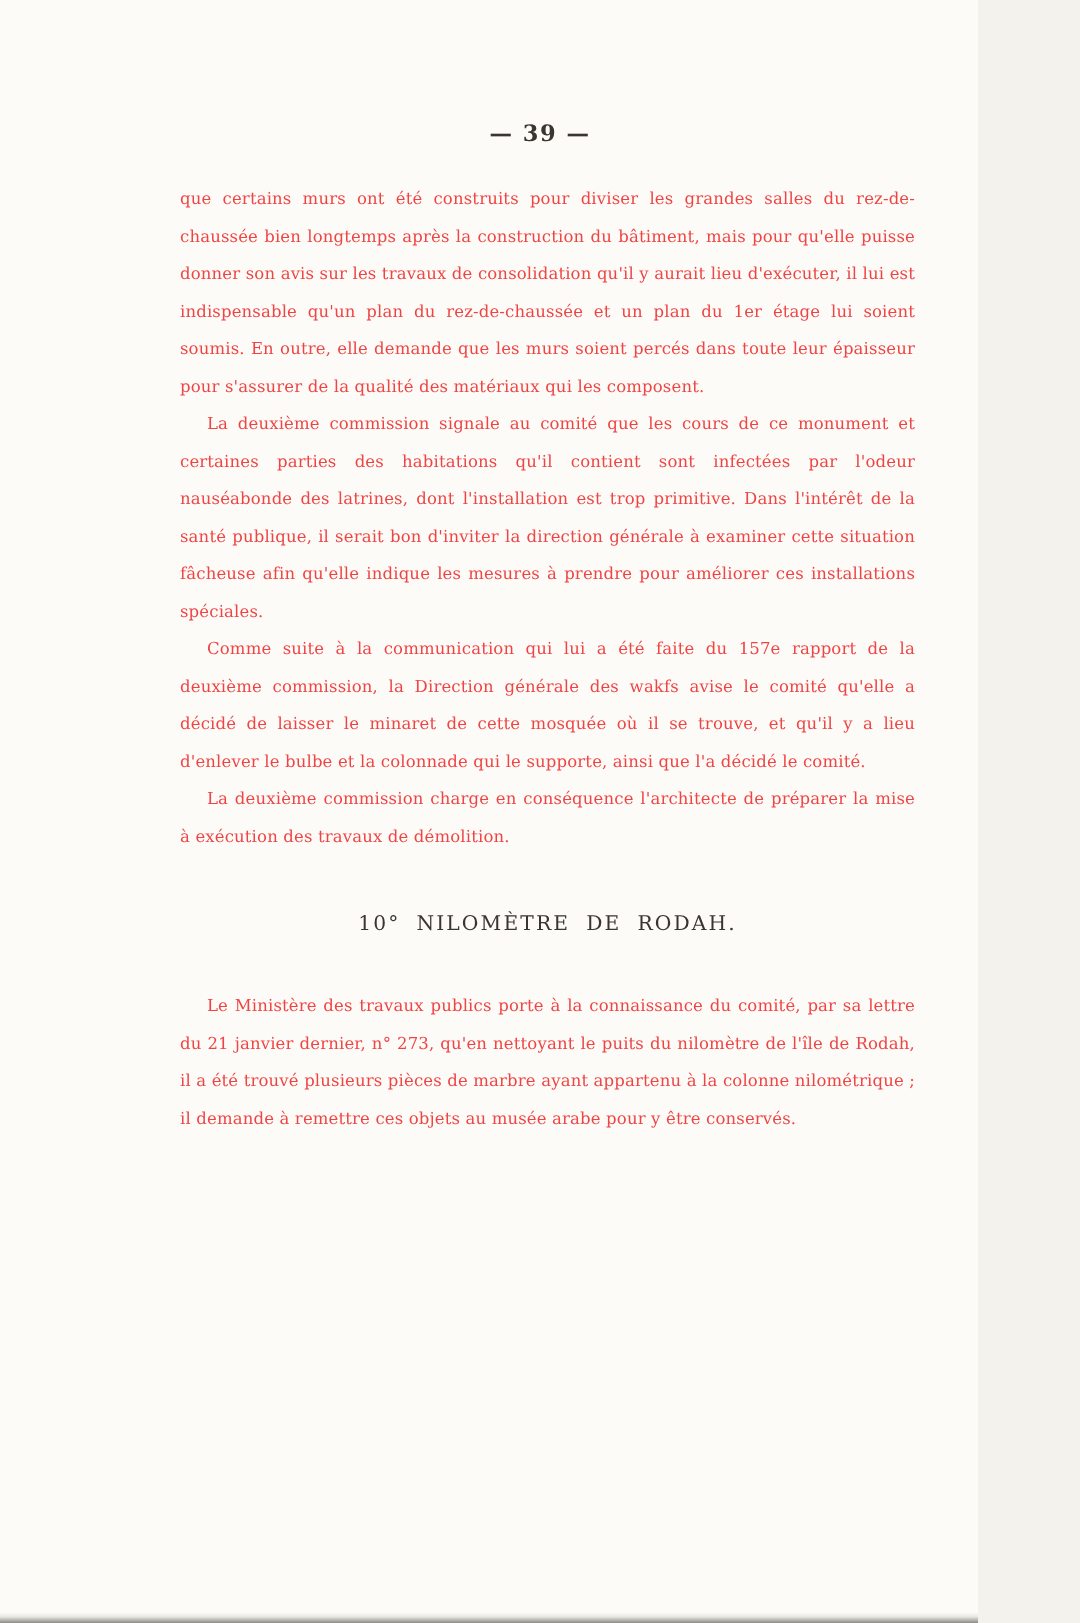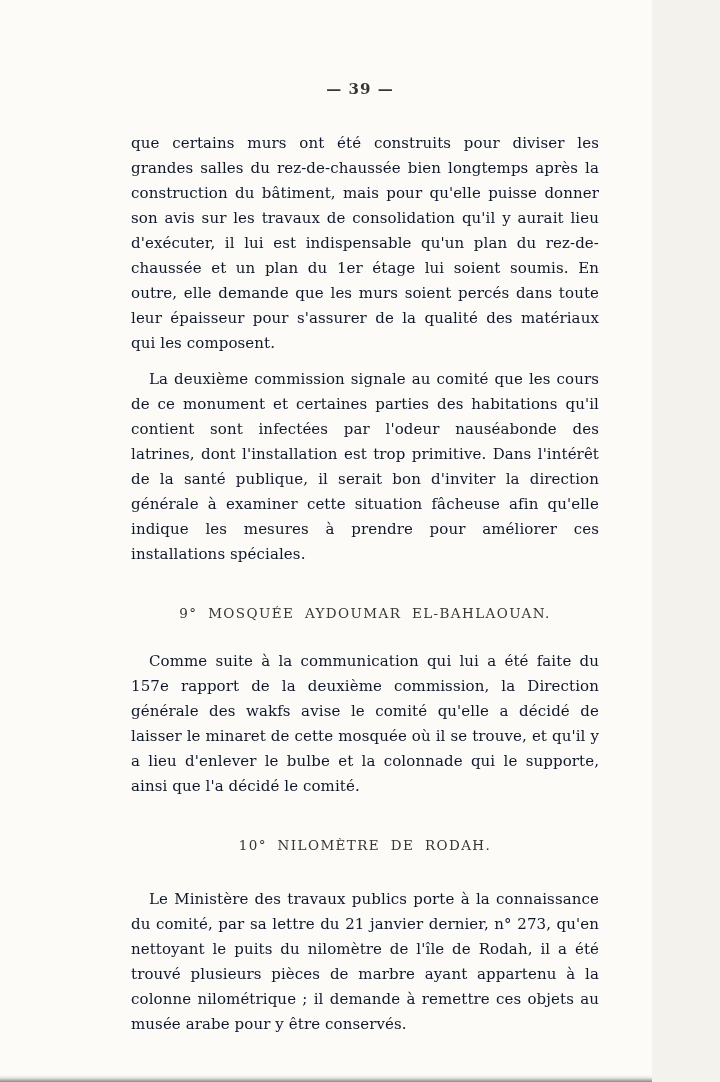--- a/index.html
+++ b/index.html
@@ -41,27 +41,27 @@
     letter-spacing: 1px;
     color: #3a352f;
   }
   .content {
     position: absolute;
     top: 120px;
     left: 120px;
     width: 490px;
   }
   .para {
-    margin: 11px;
-    font-size: 15px;
+    margin: 0;
+    font-size: 11px;
     line-height: 25px;
     text-align: justify;
     text-indent: 18px;
     letter-spacing: 0.1px;
-    color: #0f172a;
+    color: #ef4444;
   }
   .para.flush {
     text-indent: 0;
   }
   .section-heading {
     margin: 38px 0 28px 0;
     font-size: 13.5px;
     font-weight: normal;
     text-align: center;
     letter-spacing: 1.4px;
@@ -78,25 +78,25 @@
 <div class="page">
 
   <div class="page-number">— 39 —</div>
 
   <div class="content">
 
     <p class="para flush">que certains murs ont été construits pour diviser les grandes salles du rez-de-chaussée bien longtemps après la construction du bâtiment, mais pour qu'elle puisse donner son avis sur les travaux de consolidation qu'il y aurait lieu d'exécuter, il lui est indispensable qu'un plan du rez-de-chaussée et un plan du 1er étage lui soient soumis. En outre, elle demande que les murs soient percés dans toute leur épaisseur pour s'assurer de la qualité des matériaux qui les composent.</p>
 
     <p class="para">La deuxième commission signale au comité que les cours de ce monument et certaines parties des habitations qu'il contient sont infectées par l'odeur nauséabonde des latrines, dont l'installation est trop primitive. Dans l'intérêt de la santé publique, il serait bon d'inviter la direction générale à examiner cette situation fâcheuse afin qu'elle indique les mesures à prendre pour améliorer ces installations spéciales.</p>
 
-    <h2 class="section-heading">9° MOSQUÉE AYDOUMAR EL-BAHLAOUAN.</h2>
 
     <p class="para">Comme suite à la communication qui lui a été faite du 157e rapport de la deuxième commission, la Direction générale des wakfs avise le comité qu'elle a décidé de laisser le minaret de cette mosquée où il se trouve, et qu'il y a lieu d'enlever le bulbe et la colonnade qui le supporte, ainsi que l'a décidé le comité.</p>
 
 
+    <p class="para">La deuxième commission charge en conséquence l'architecte de préparer la mise à exécution des travaux de démolition.</p>
 
     <h2 class="section-heading lg">10° NILOMÈTRE DE RODAH.</h2>
 
     <p class="para">Le Ministère des travaux publics porte à la connaissance du comité, par sa lettre du 21 janvier dernier, n° 273, qu'en nettoyant le puits du nilomètre de l'île de Rodah, il a été trouvé plusieurs pièces de marbre ayant appartenu à la colonne nilométrique ; il demande à remettre ces objets au musée arabe pour y être conservés.</p>
 
   </div>
 
 </div>
 
 </body></html>

